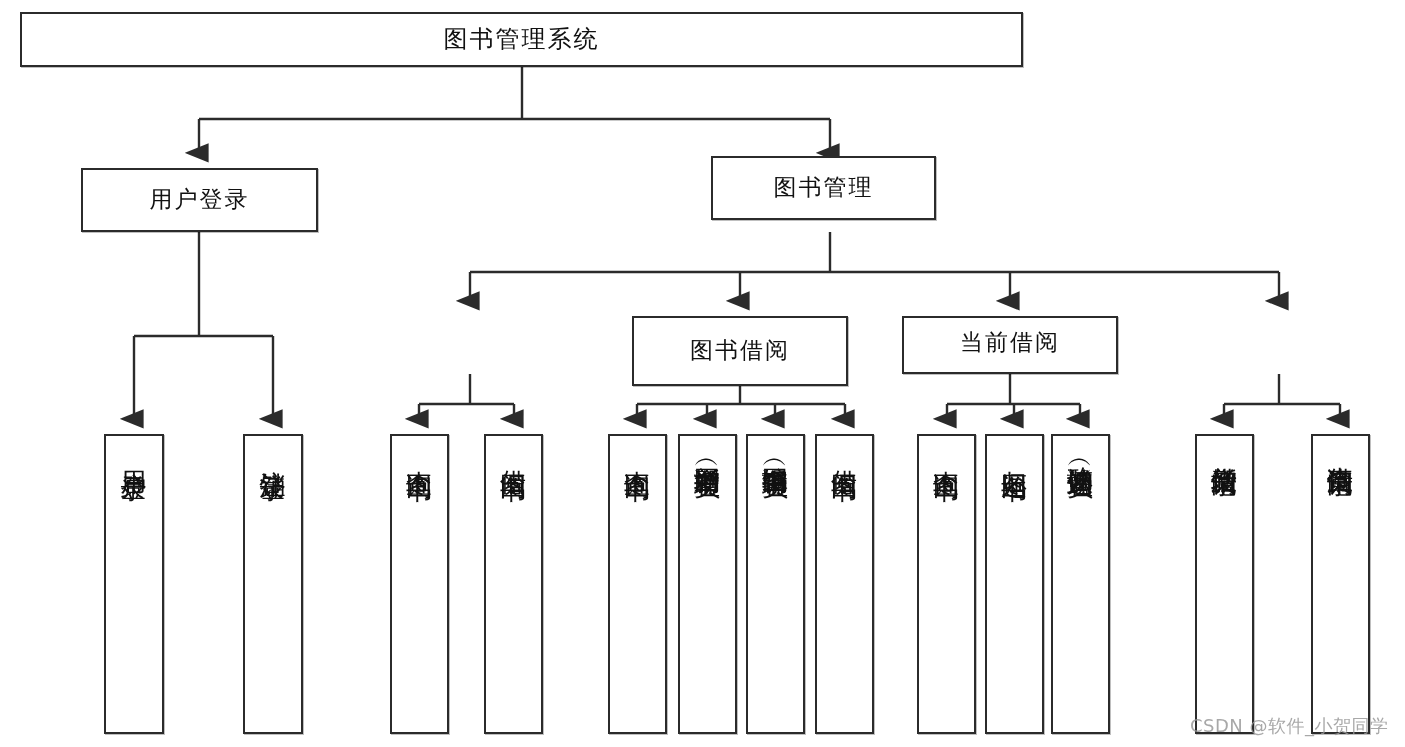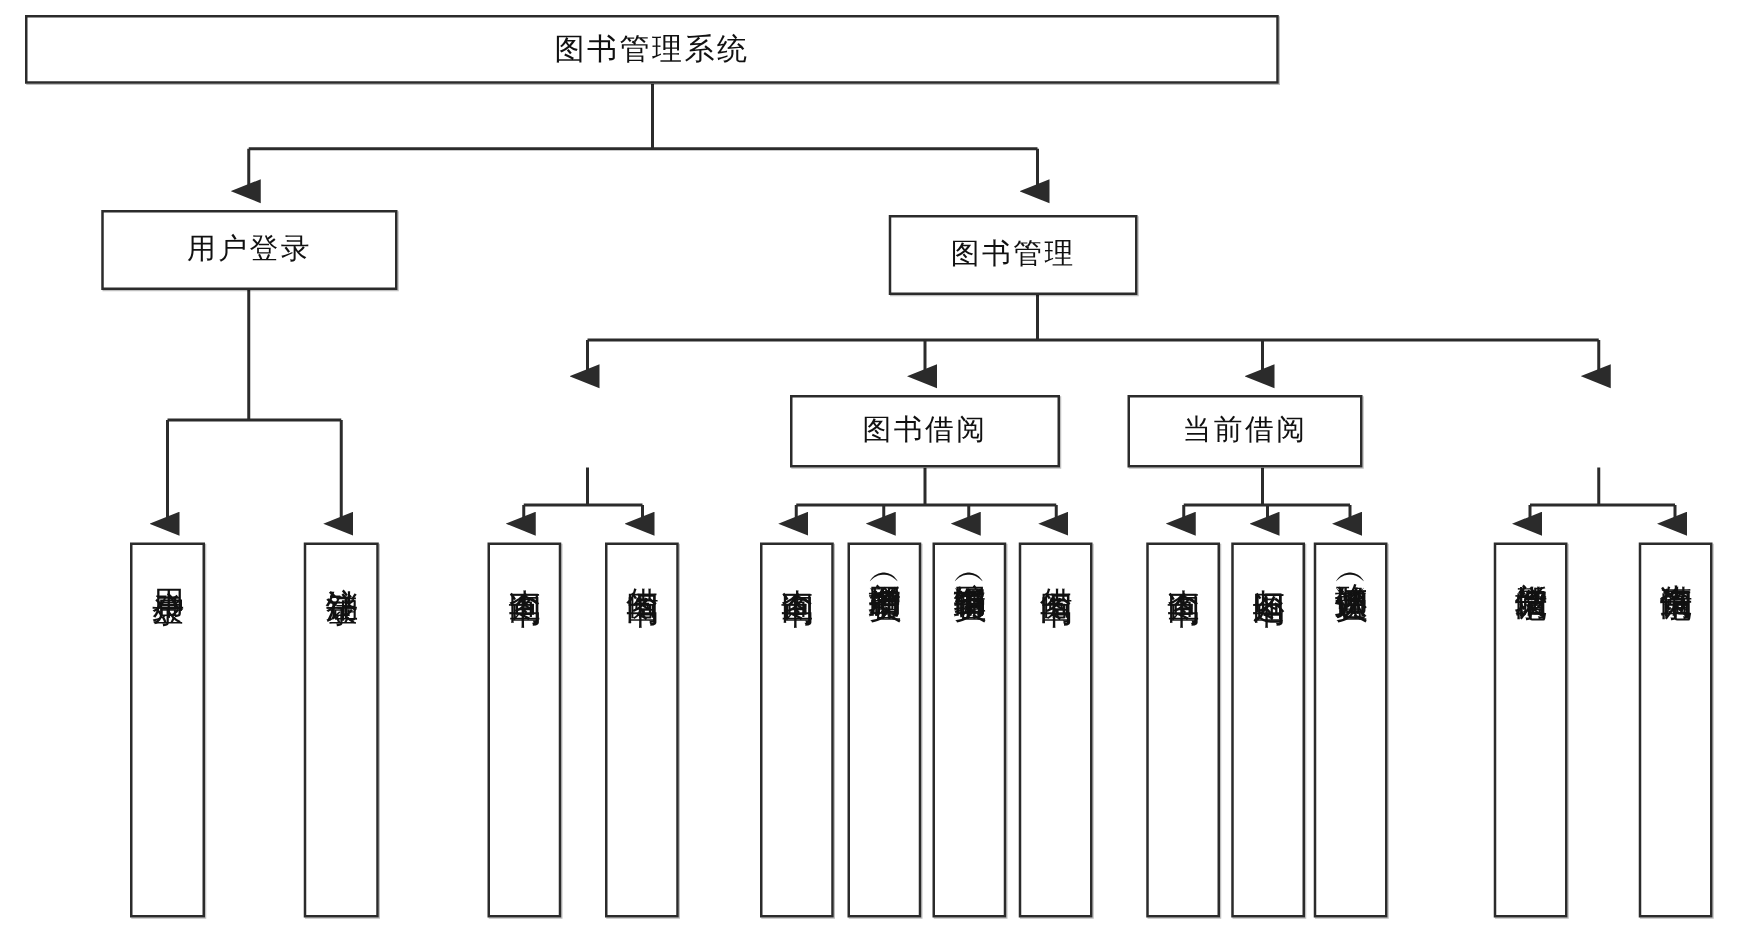--- a/index.html
+++ b/index.html
@@ -129,30 +129,30 @@
   </svg>
 
   <div class="node root horizontal" style="left:20px;top:12px;width:1003px;height:55px;">
     <span class="label">图书管理系统</span>
   </div>
 
   <div class="node horizontal" style="left:81px;top:168px;width:237px;height:64px;">
     <span class="label">用户登录</span>
   </div>
 
-  <div class="node horizontal" style="left:711px;top:172px;width:199px;height:64px;">
+  <div class="node horizontal" style="left:711px;top:156px;width:225px;height:64px;">
     <span class="label">图书管理</span>
   </div>
 
 
-  <div class="node horizontal" style="left:632px;top:316px;width:216px;height:58px;">
+  <div class="node horizontal" style="left:632px;top:316px;width:216px;height:70px;">
     <span class="label">图书借阅</span>
   </div>
 
-  <div class="node horizontal" style="left:902px;top:316px;width:188px;height:58px;">
+  <div class="node horizontal" style="left:902px;top:316px;width:216px;height:58px;font-family:Liberation Mono, monospace;">
     <span class="label">当前借阅</span>
   </div>
 
 
   <div class="node vertical mid" style="left:104px;top:434px;width:60px;height:300px;">
     <span class="label">用户登录</span>
   </div>
 
   <div class="node vertical mid" style="left:243px;top:434px;width:60px;height:300px;">
     <span class="label">注销登录</span>
@@ -195,14 +195,15 @@
   </div>
 
   <div class="node vertical tall-text" style="left:1195px;top:434px;width:59px;height:300px;">
     <span class="label">新增借阅记录</span>
   </div>
 
   <div class="node vertical tall-text" style="left:1311px;top:434px;width:59px;height:300px;">
     <span class="label">查询借阅记录</span>
   </div>
 
+  <div class="watermark">CSDN @软件_小贺同学</div>
 
 </div>
 
 </body></html>

